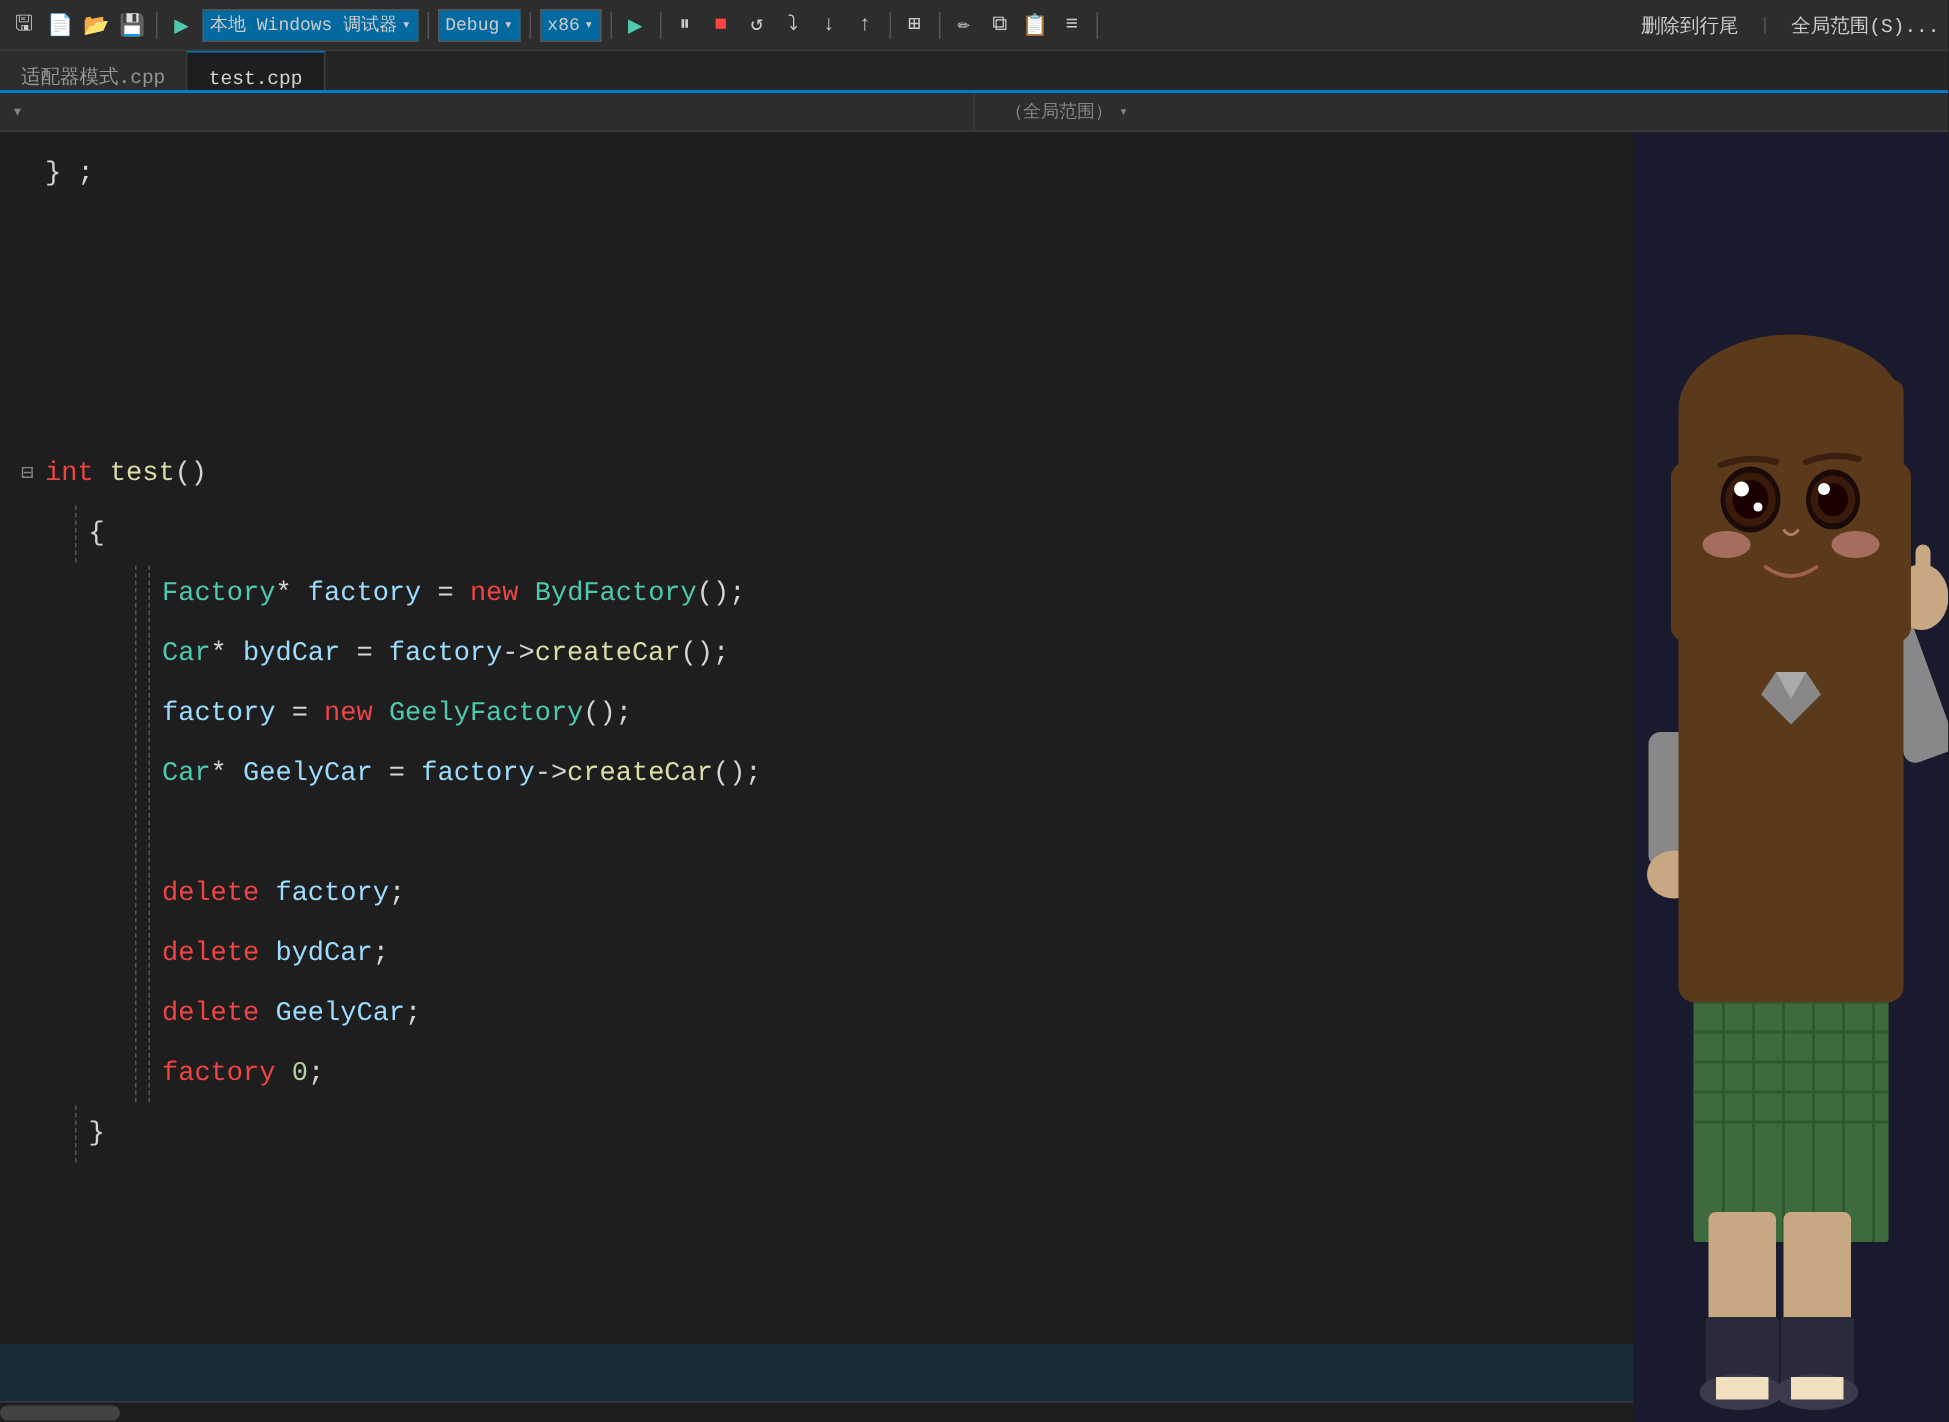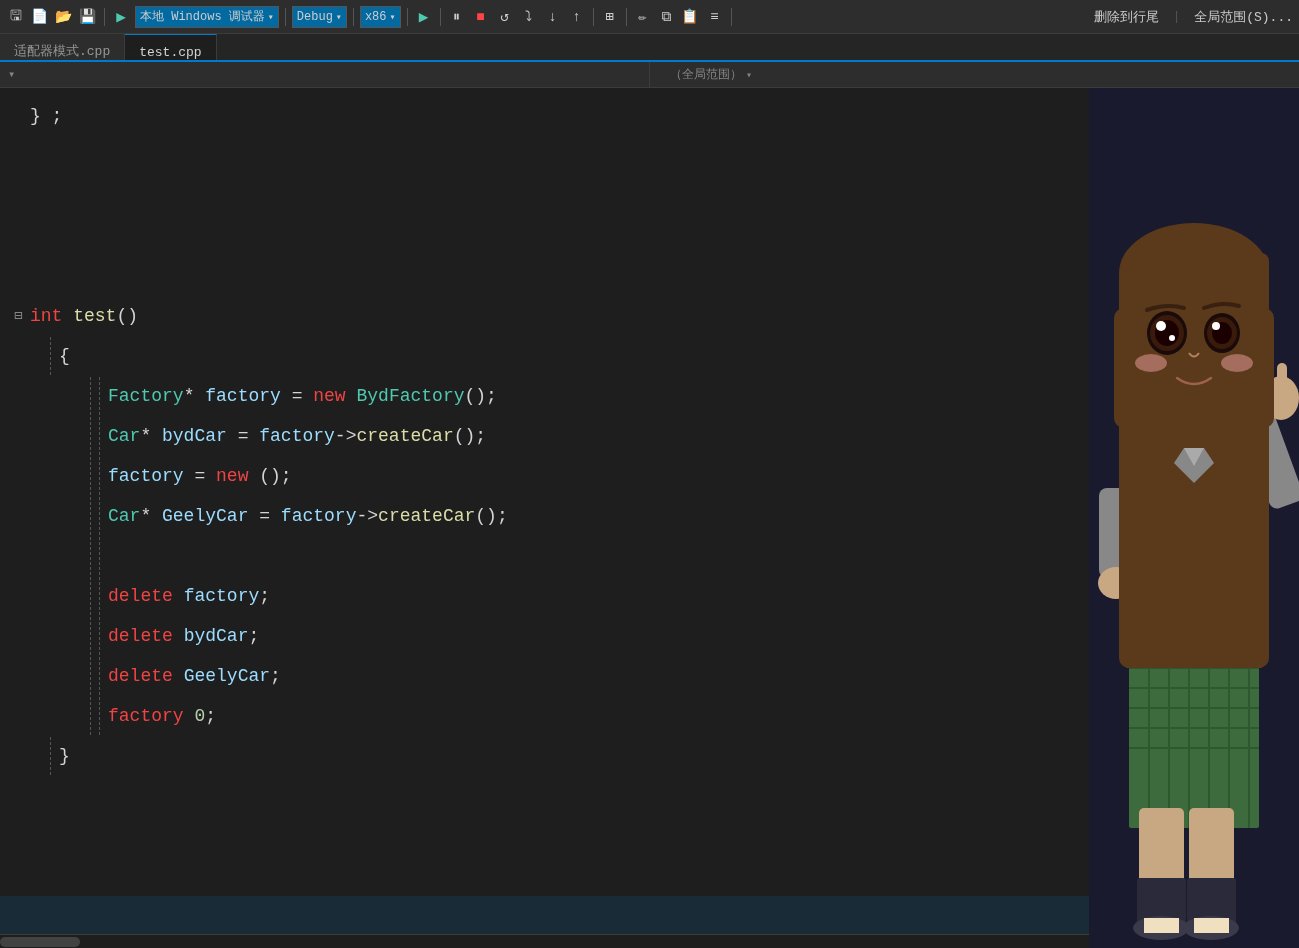--- a/index.html
+++ b/index.html
@@ -312,20 +312,21 @@
         <span class="kw-white">();</span>
       </div>
 
       <div class="code-line indent2">
         <span style="display:inline-block;border-left:1px dashed #555;width:1px;height:38px;vertical-align:middle;margin-right:8px;"></span>
         <span style="display:inline-block;border-left:1px dashed #555;width:1px;height:38px;vertical-align:middle;margin-right:8px;"></span>
         <span class="kw-var">factory</span>
         <span class="kw-white">&nbsp;=&nbsp;</span>
         <span class="kw-blue">new</span>
         <span class="kw-white">&nbsp;</span>
+        <span class="kw-cyan">GeelyFactory</span>
         <span class="kw-white">();</span>
       </div>
 
       <div class="code-line indent2">
         <span style="display:inline-block;border-left:1px dashed #555;width:1px;height:38px;vertical-align:middle;margin-right:8px;"></span>
         <span style="display:inline-block;border-left:1px dashed #555;width:1px;height:38px;vertical-align:middle;margin-right:8px;"></span>
         <span class="kw-cyan">Car</span>
         <span class="kw-white">*&nbsp;</span>
         <span class="kw-var">GeelyCar</span>
         <span class="kw-white">&nbsp;=&nbsp;</span>

